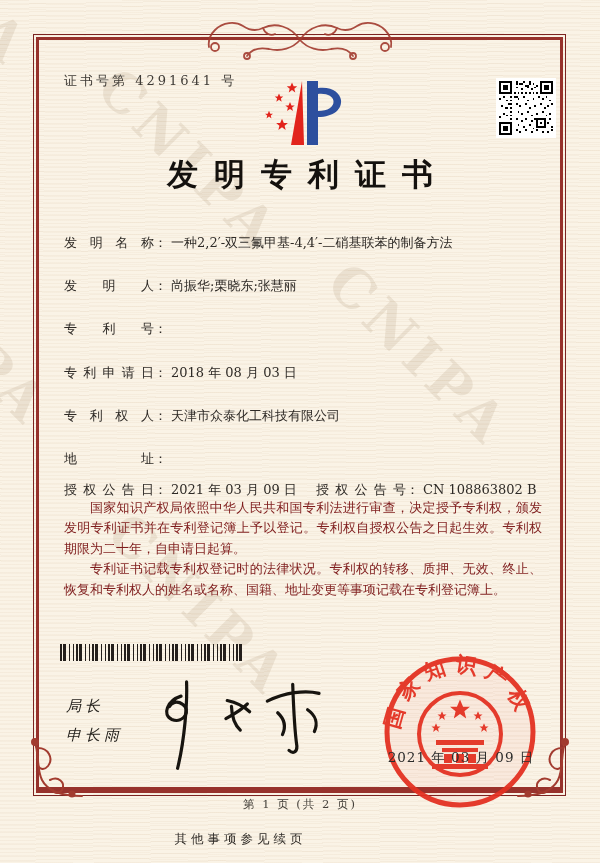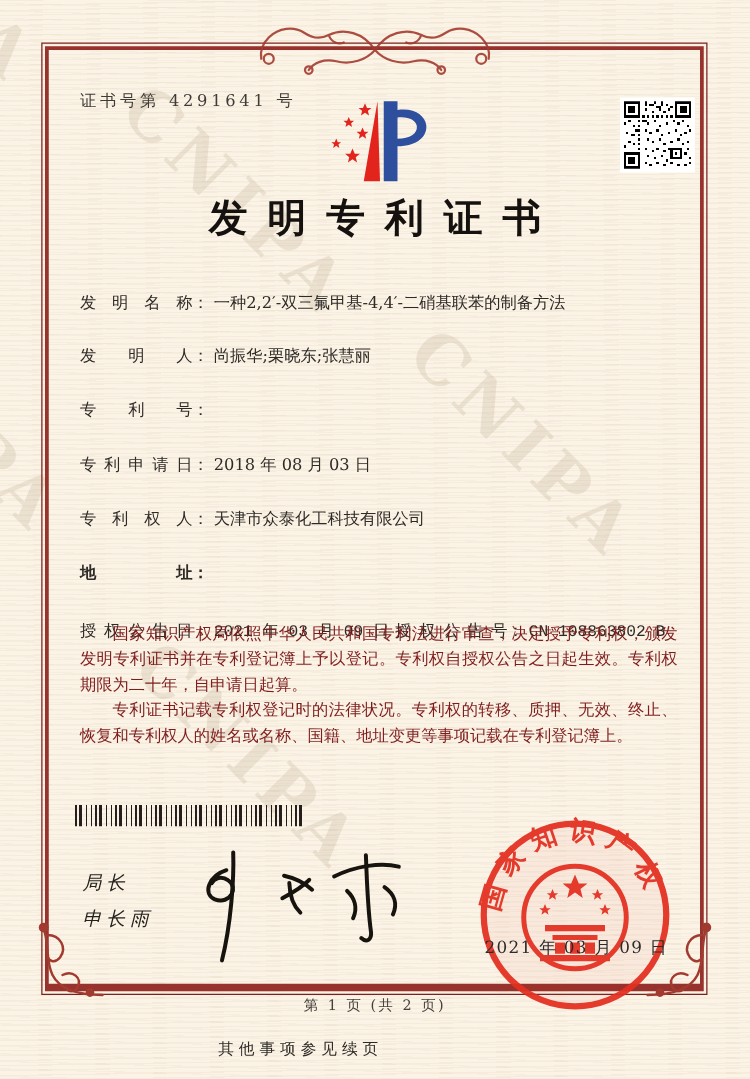--- a/index.html
+++ b/index.html
@@ -44,22 +44,22 @@
     letter-spacing:16px; padding-left:16px;
   }
   .fields { position:absolute; left:64px; top:234px; width:476px; z-index:4; font-size:13px; }
   .field-row { display:flex; align-items:flex-start; margin-bottom:25px; line-height:1.4; }
   .field-label {
     display:inline-block; width:90px; text-align:justify; text-align-last:justify;
     flex:0 0 90px; color:#2e2a26;
   }
   .field-colon { flex:0 0 auto; }
   .field-value { flex:1 1 auto; padding-left:4px; }
-  .row-address { margin-bottom:29px;font-weight:bold; }
-  .grant-row { display:flex; align-items:flex-start; line-height:1.4;font-family:Liberation Mono, monospace; }
+  .row-address { margin-bottom:13px; }
+  .grant-row { display:flex; align-items:flex-start; line-height:1.4; }
   .grant-row .pair1 { display:flex; width:252px; flex:0 0 252px; }
   .grant-row .pair2 { display:flex; flex:1 1 auto; }
 
   .paragraphs {
     position:absolute; left:64px; top:498px; width:478px; z-index:4;
     font-size:13px; line-height:1.57; color:#7f1d1d; text-align:justify;
   }
   .paragraphs p { text-indent:2em; }
 
   .barcode {

